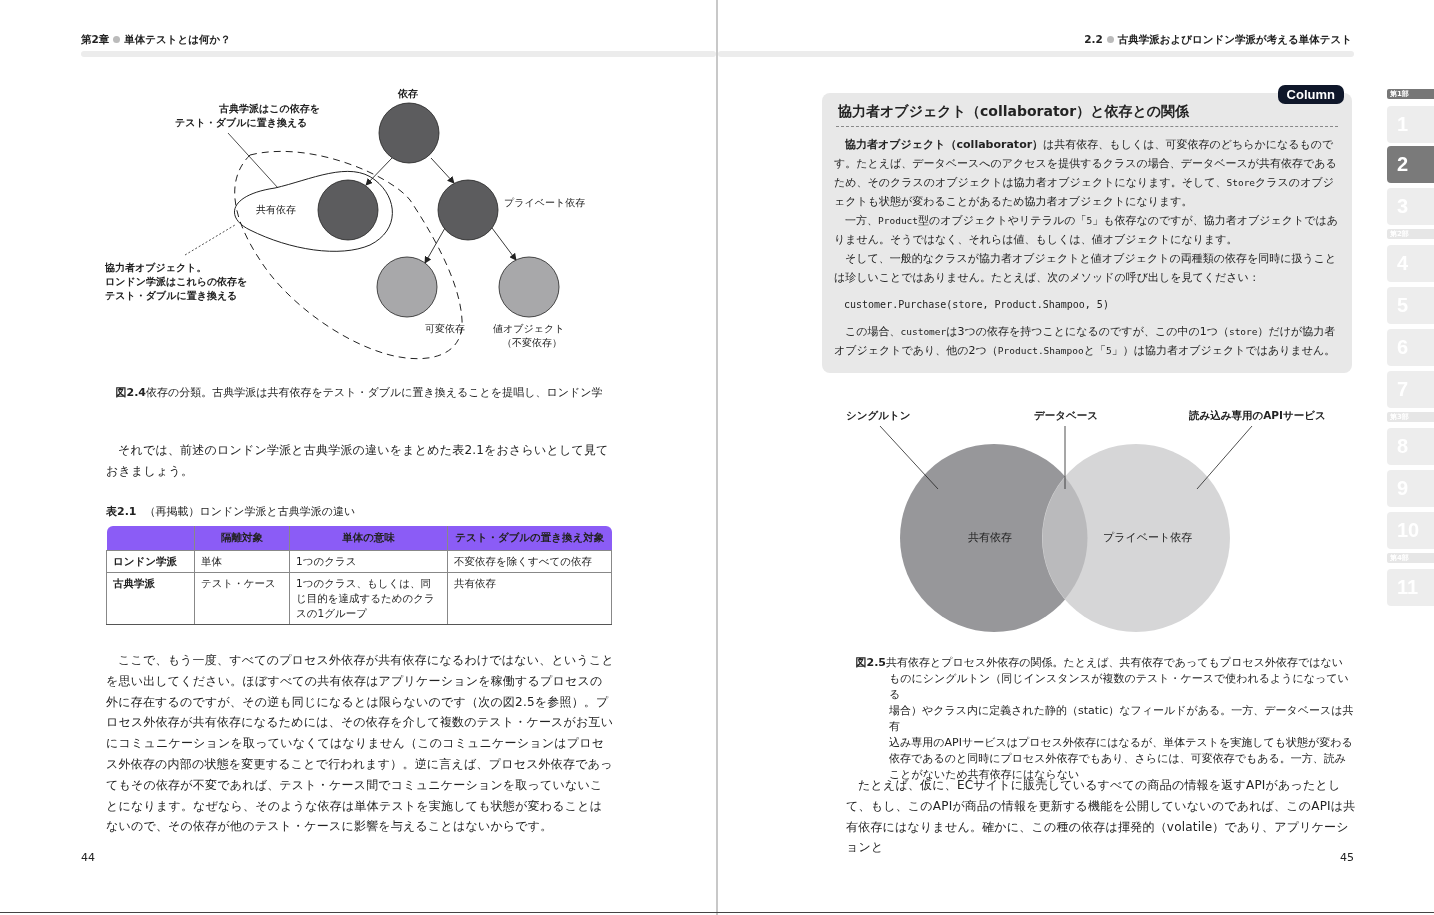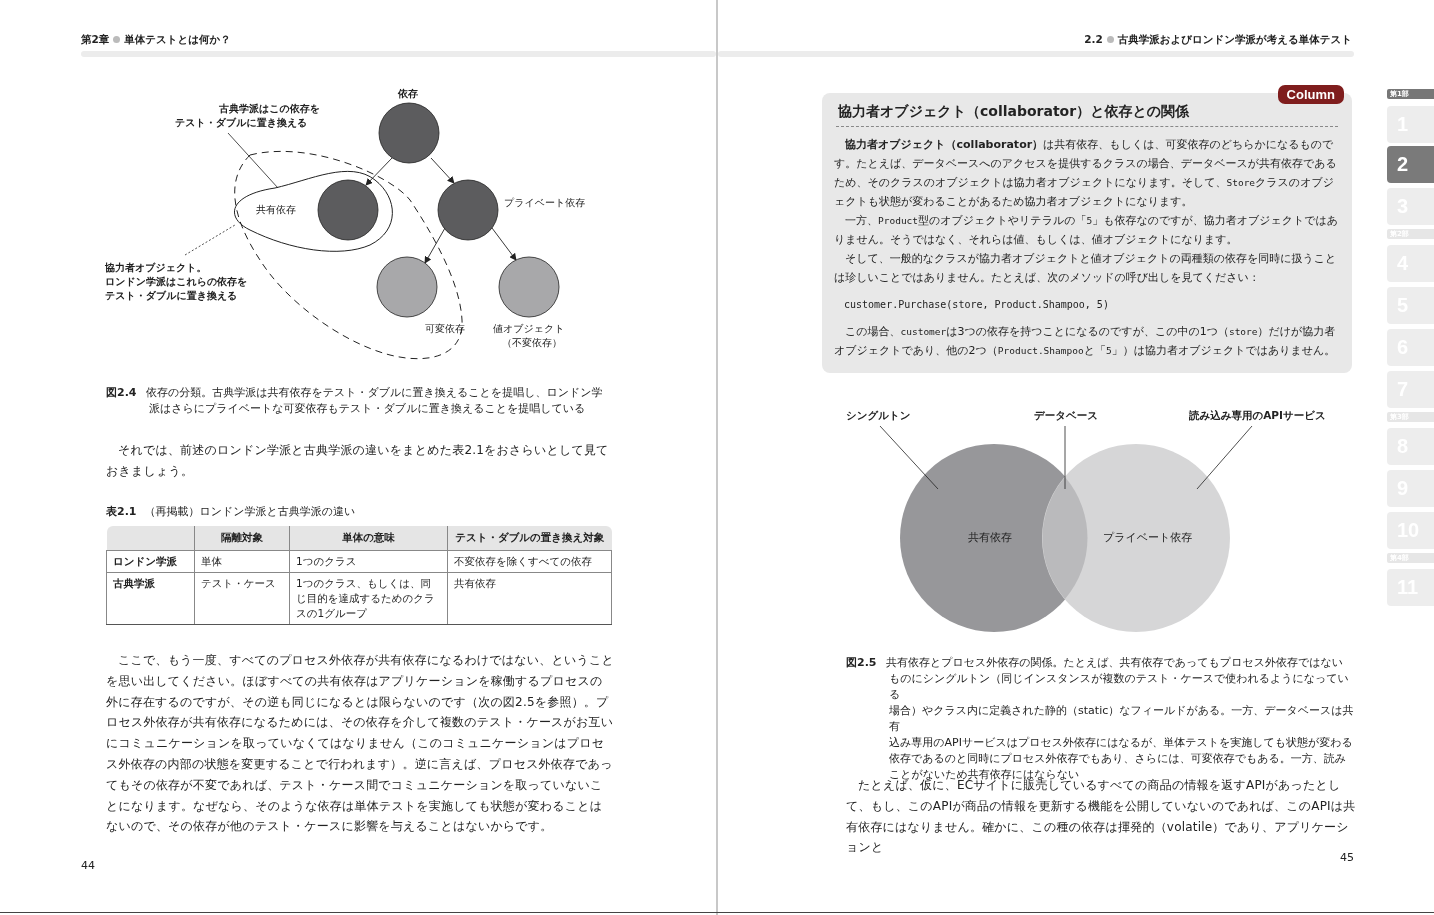--- a/index.html
+++ b/index.html
@@ -15,41 +15,41 @@
   .running-head { position:absolute; top:33px; font-size:10.5px; font-weight:bold; color:#222; white-space:nowrap; }
   .running-head .dot { display:inline-block; width:7px; height:7px; border-radius:50%; background:#bbb; margin:0 4px 1px 4px; vertical-align:middle; }
   .head-bar { position:absolute; top:51px; height:6px; background:#ececec; border-radius:3px; }
 
   .folio { position:absolute; top:851px; font-size:11px; color:#222; }
 
   .body-text { position:absolute; font-size:12px; line-height:20.8px; color:#222; letter-spacing:0.2px; }
   .body-text p { margin:0; text-indent:1em; }
 
   .caption { position:absolute; font-size:11px; line-height:16px; color:#222; }
-  .caption .num { font-weight:bold; display:inline-block; width:40px; }
+  .caption .num { font-weight:bold; display:inline-block; width:40px;text-align:right; }
   .caption .line2 { padding-left:43px; display:block; }
 
   
   #fig24 { position:absolute; left:100px; top:80px; width:510px; height:290px; }
   .fig-label { position:absolute; font-size:10px; font-weight:bold; color:#222; white-space:nowrap; line-height:14px; }
 
   
   .table-title { position:absolute; left:106px; top:504px; font-size:11px; color:#222; }
   .table-title b { margin-right:8px; }
   table.cmp { position:absolute; left:106px; top:526px; width:506px; border-collapse:collapse; font-size:10.5px; color:#222; }
-  table.cmp th { background:#e5e5e5; font-weight:bold; height:22px; border:1px solid #888; border-top:none; text-align:center; }
+  table.cmp th { background:#8b5cf6; font-weight:bold; height:22px; border:1px solid #888; border-top:none; text-align:center; }
   table.cmp th:first-child { border-left:none; border-top-left-radius:6px; }
   table.cmp th:last-child { border-right:none; border-top-right-radius:6px; }
   table.cmp td { border:1px solid #888; padding:3px 6px; vertical-align:top; line-height:15px; }
   table.cmp td.rowhead { font-weight:bold; }
   table.cmp tr:last-child td { border-bottom:1px solid #555; }
 
   
   .column-box { position:absolute; left:822px; top:93px; width:530px; height:280px; background:#e8e8e8; border-radius:8px; }
-  .column-tag { position:absolute; right:8px; top:-8px; background:#7f1d1d; color:#fff; font-weight:bold; font-size:13px; padding:2px 9px; border-radius:7px; font-family:"Liberation Sans", sans-serif; }
+  .column-tag { position:absolute; right:8px; top:-8px; background:#0f172a; color:#fff; font-weight:bold; font-size:13px; padding:2px 9px; border-radius:7px; font-family:"Liberation Sans", sans-serif; }
   .column-title { position:absolute; left:16px; top:10px; font-size:14px; font-weight:bold; color:#222; }
   .column-rule { position:absolute; left:14px; right:14px; top:33px; border-top:1px dashed #888; }
   .column-body { position:absolute; left:12px; top:42px; right:10px; font-size:11px; line-height:19px; color:#222; }
   .column-body p { margin:0; text-indent:1em; }
   .column-body .code-line { font-family:"DejaVu Sans Mono", monospace; font-size:10px; margin:8px 0 8px 10px; text-indent:0; }
   .mono { font-family:"DejaVu Sans Mono", monospace; font-size:9.5px; }
   .bold { font-weight:bold; }
 
   
   #fig25 { position:absolute; left:830px; top:400px; width:520px; height:240px; }
@@ -103,21 +103,20 @@
     <div class="fig-label" style="left:5px; top:181px;">協力者オブジェクト。</div>
     <div class="fig-label" style="left:5px; top:195px;">ロンドン学派はこれらの依存を</div>
     <div class="fig-label" style="left:5px; top:209px;">テスト・ダブルに置き換える</div>
     <div class="fig-label" style="left:289px; top:242px; font-weight:normal;margin-left:36px;">可変依存</div>
     <div class="fig-label" style="left:393px; top:242px; font-weight:normal;">値オブジェクト</div>
     <div class="fig-label" style="left:402px; top:256px; font-weight:normal;">（不変依存）</div>
   </div>
 
   <div class="caption" style="left:106px; top:385px; width:510px;">
     <span class="num">図2.4</span><span>依存の分類。古典学派は共有依存をテスト・ダブルに置き換えることを提唱し、ロンドン学</span>
-    <span class="line2">派はさらにプライベートな可変依存もテスト・ダブルに置き換えることを提唱している</span>
   </div>
 
   <div class="body-text" style="left:106px; top:440px; width:508px;">
     <p>それでは、前述のロンドン学派と古典学派の違いをまとめた表2.1をおさらいとして見ておきましょう。</p>
   </div>
 
   <div class="table-title">
     <b>表2.1</b><span>（再掲載）ロンドン学派と古典学派の違い</span>
   </div>
   <table class="cmp">
@@ -148,21 +147,21 @@
         <td>1つのクラス、もしくは、同じ目的を達成するためのクラスの1グループ</td>
         <td>共有依存</td>
       </tr>
     </tbody>
   </table>
 
   <div class="body-text" style="left:106px; top:650px; width:508px;">
     <p>ここで、もう一度、すべてのプロセス外依存が共有依存になるわけではない、ということを思い出してください。ほぼすべての共有依存はアプリケーションを稼働するプロセスの外に存在するのですが、その逆も同じになるとは限らないのです（次の図2.5を参照）。プロセス外依存が共有依存になるためには、その依存を介して複数のテスト・ケースがお互いにコミュニケーションを取っていなくてはなりません（このコミュニケーションはプロセス外依存の内部の状態を変更することで行われます）。逆に言えば、プロセス外依存であってもその依存が不変であれば、テスト・ケース間でコミュニケーションを取っていないことになります。なぜなら、そのような依存は単体テストを実施しても状態が変わることはないので、その依存が他のテスト・ケースに影響を与えることはないからです。</p>
   </div>
 
-  <div class="folio" style="left:81px;margin-top:8px;">44</div>
+  <div class="folio" style="left:81px;">44</div>
 </div>
 
 <div class="spine"></div>
 
 <div id="right-page" class="page">
   <div class="running-head" style="right:82px;margin-left:20px;">
     <span>2.2</span><span class="dot"></span><span>古典学派およびロンドン学派が考える単体テスト</span>
   </div>
   <div class="head-bar" style="left:0; width:636px;"></div>
   <div class="folio" style="left:622px;">45</div>

